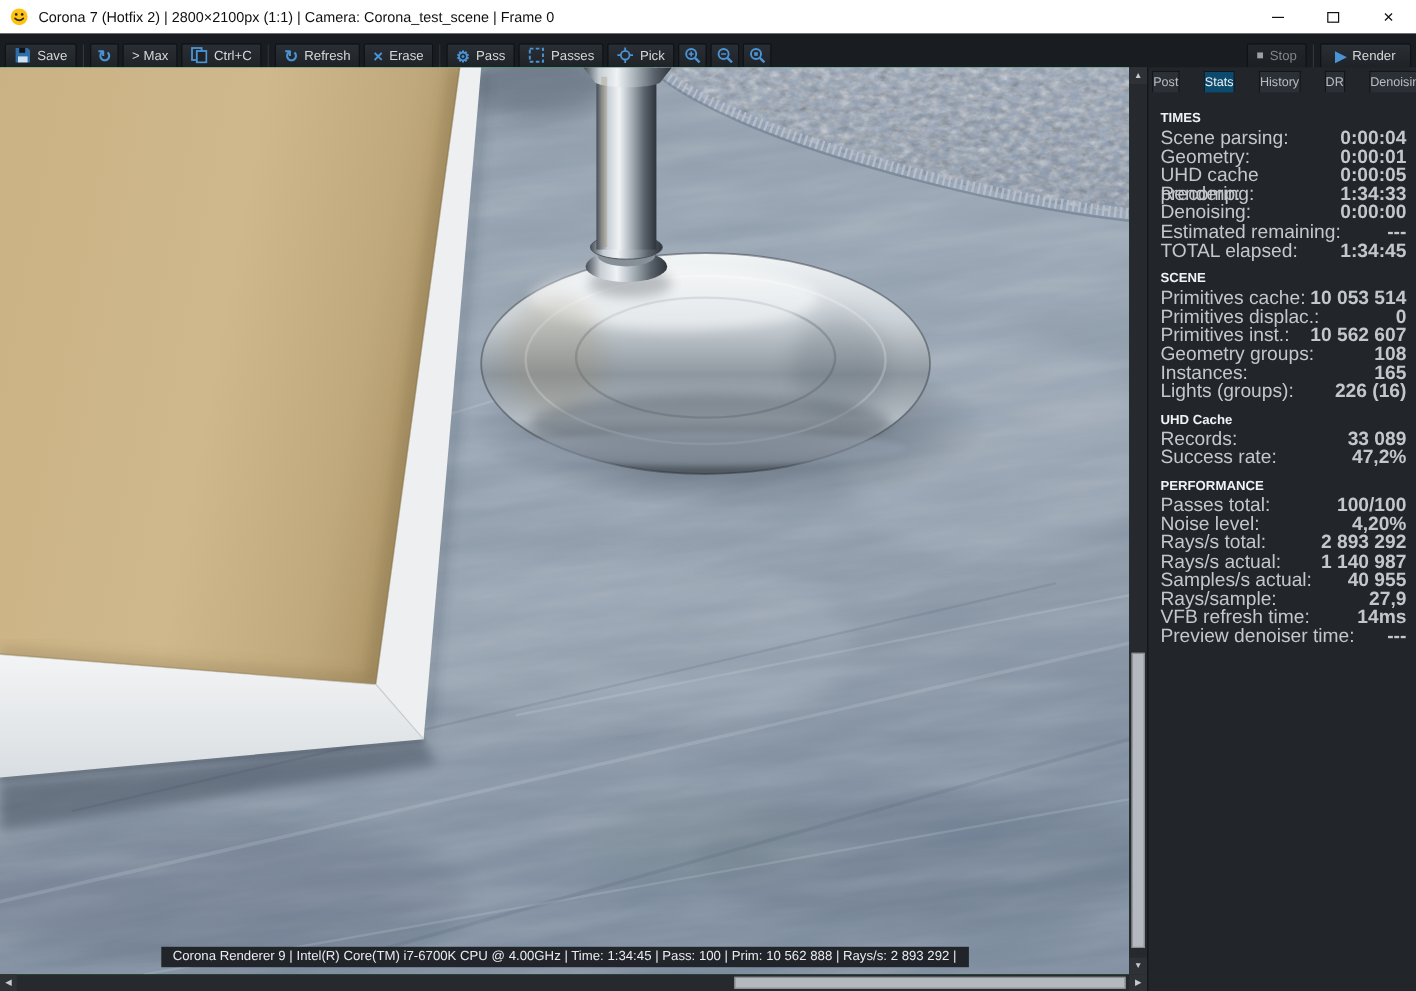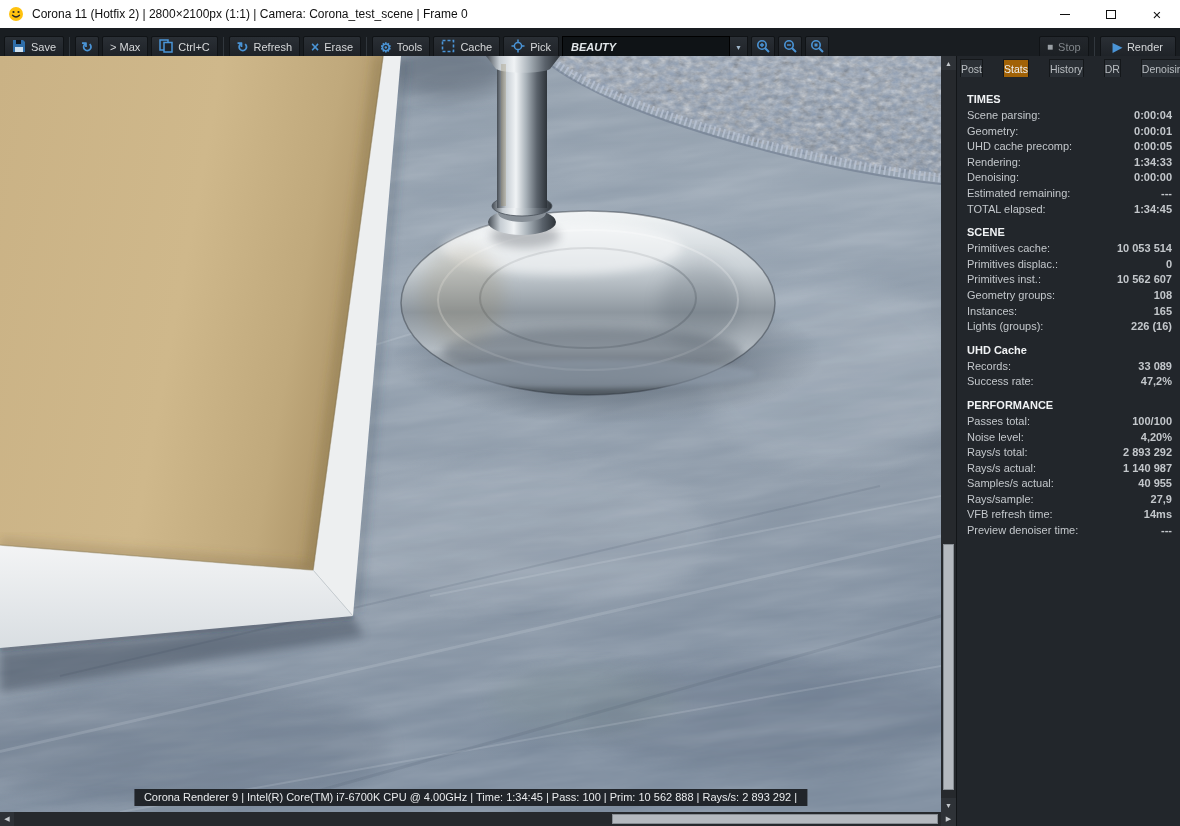--- a/index.html
+++ b/index.html
@@ -46,42 +46,42 @@
   .vscroll .down{left:0;bottom:0;width:15px;height:14px;}
   .hscroll .left{left:0;top:0;width:14px;height:14px;}
   .hscroll .right{right:0;top:0;width:15px;height:14px;}
   .vthumb{position:absolute;left:2px;width:11px;top:488px;height:246px;background:#b4b9bf;border:1px solid #878d93;}
   .hthumb{position:absolute;top:2px;height:10px;left:612px;width:326px;background:#b4b9bf;border:1px solid #878d93;}
 
   
   .panel{position:absolute;left:956px;top:56px;width:224px;height:770px;background:#22262b;border-left:1px solid #121518;}
   .tabs{display:flex;gap:20px;padding:3px 3px 0 3px;height:21px;}
   .tab{flex:1;display:flex;align-items:center;justify-content:center;font-size:10.5px;color:#b9bdc1;background:#2b3036;border:1px solid #14171a;border-bottom:none;white-space:nowrap;cursor:default;}
-  .tab.active{background:#a16207;color:#eef0f2;}
+  .tab.active{background:#0c4a6e;color:#eef0f2;}
   .stats{padding:8px 8px 0 10px;}
   .sec-title{font-size:11px;font-weight:bold;color:#f0f2f4;margin:9px 0 3px 0;}
   .sec-title:first-child{margin-top:8px;}
-  .stat-row{display:flex;justify-content:space-between;font-size:11px;color:#c3c7cb;height:15.6px;line-height:15.6px;}
+  .stat-row{display:flex;justify-content:space-between;font-size:16px;color:#c3c7cb;height:15.6px;line-height:15.6px;}
   .stat-row .val{text-align:right;font-weight:bold;}
 </style>
 </head>
 <body>
 
 <div class="window">
 
   <div class="titlebar">
     <span class="app-icon">
       <svg width="16" height="16" viewBox="0 0 16 16">
           <circle cx="8" cy="8" r="7" fill="#ffc20e"></circle>
           <circle cx="5.5" cy="6" r="1.1" fill="#262626"></circle>
           <circle cx="10.5" cy="6" r="1.1" fill="#262626"></circle>
           <path d="M4.5,9.3 Q8,12.6 11.5,9.3" fill="none" stroke="#262626" stroke-width="1.3" stroke-linecap="round"></path>
         </svg>
     </span>
-    <span class="title">Corona 11 (Hotfix 2) | 2800×2100px (1:1) | Camera: Corona_test_scene | Frame 0</span>
+    <span class="title">Corona 7 (Hotfix 2) | 2800×2100px (1:1) | Camera: Corona_test_scene | Frame 0</span>
     <div class="win-controls">
       <div class="win-btn">
           <span class="min-glyph"></span>
         </div>
       <div class="win-btn">
           <span class="max-glyph"></span>
         </div>
       <div class="win-btn">
           <span>×</span>
         </div>
@@ -116,40 +116,34 @@
       <span class="glyph">↻</span>
       <span>Refresh</span>
     </div>
     <div class="tbtn">
       <span class="glyph">×</span>
       <span>Erase</span>
     </div>
     <div class="tsep"></div>
     <div class="tbtn">
       <span class="glyph gear">⚙</span>
-      <span>Tools</span>
+      <span>Pass</span>
     </div>
     <div class="tbtn">
       <span><svg width="14" height="14" viewBox="0 0 14 14">
             <rect x="1.5" y="1.5" width="11" height="11" fill="none" stroke="#4a94d6" stroke-width="1.6" stroke-dasharray="3 2"></rect>
           </svg></span>
-      <span>Cache</span>
+      <span>Passes</span>
     </div>
     <div class="tbtn">
       <span><svg width="14" height="14" viewBox="0 0 14 14">
             <circle cx="7" cy="7" r="3.6" fill="none" stroke="#4a94d6" stroke-width="1.5"></circle>
             <path d="M7,0.5 V3.5 M7,10.5 V13.5 M0.5,7 H3.5 M10.5,7 H13.5" stroke="#4a94d6" stroke-width="1.5"></path>
           </svg></span>
       <span>Pick</span>
-    </div>
-    <div class="channel-wrap">
-      <div class="channel-box">
-          <span>BEAUTY</span>
-        </div>
-      <div class="channel-arrow">▼</div>
     </div>
     <div class="tbtn zbtn">
       <span><svg width="14" height="14" viewBox="0 0 14 14">
             <circle cx="6" cy="6" r="4.2" fill="none" stroke="#4a94d6" stroke-width="1.6"></circle>
             <line x1="9.2" y1="9.2" x2="13" y2="13" stroke="#4a94d6" stroke-width="2"></line>
             <path d="M6,4 V8 M4,6 H8" stroke="#4a94d6" stroke-width="1.4"></path>
           </svg></span>
     </div>
     <div class="tbtn zbtn">
       <span><svg width="14" height="14" viewBox="0 0 14 14">

